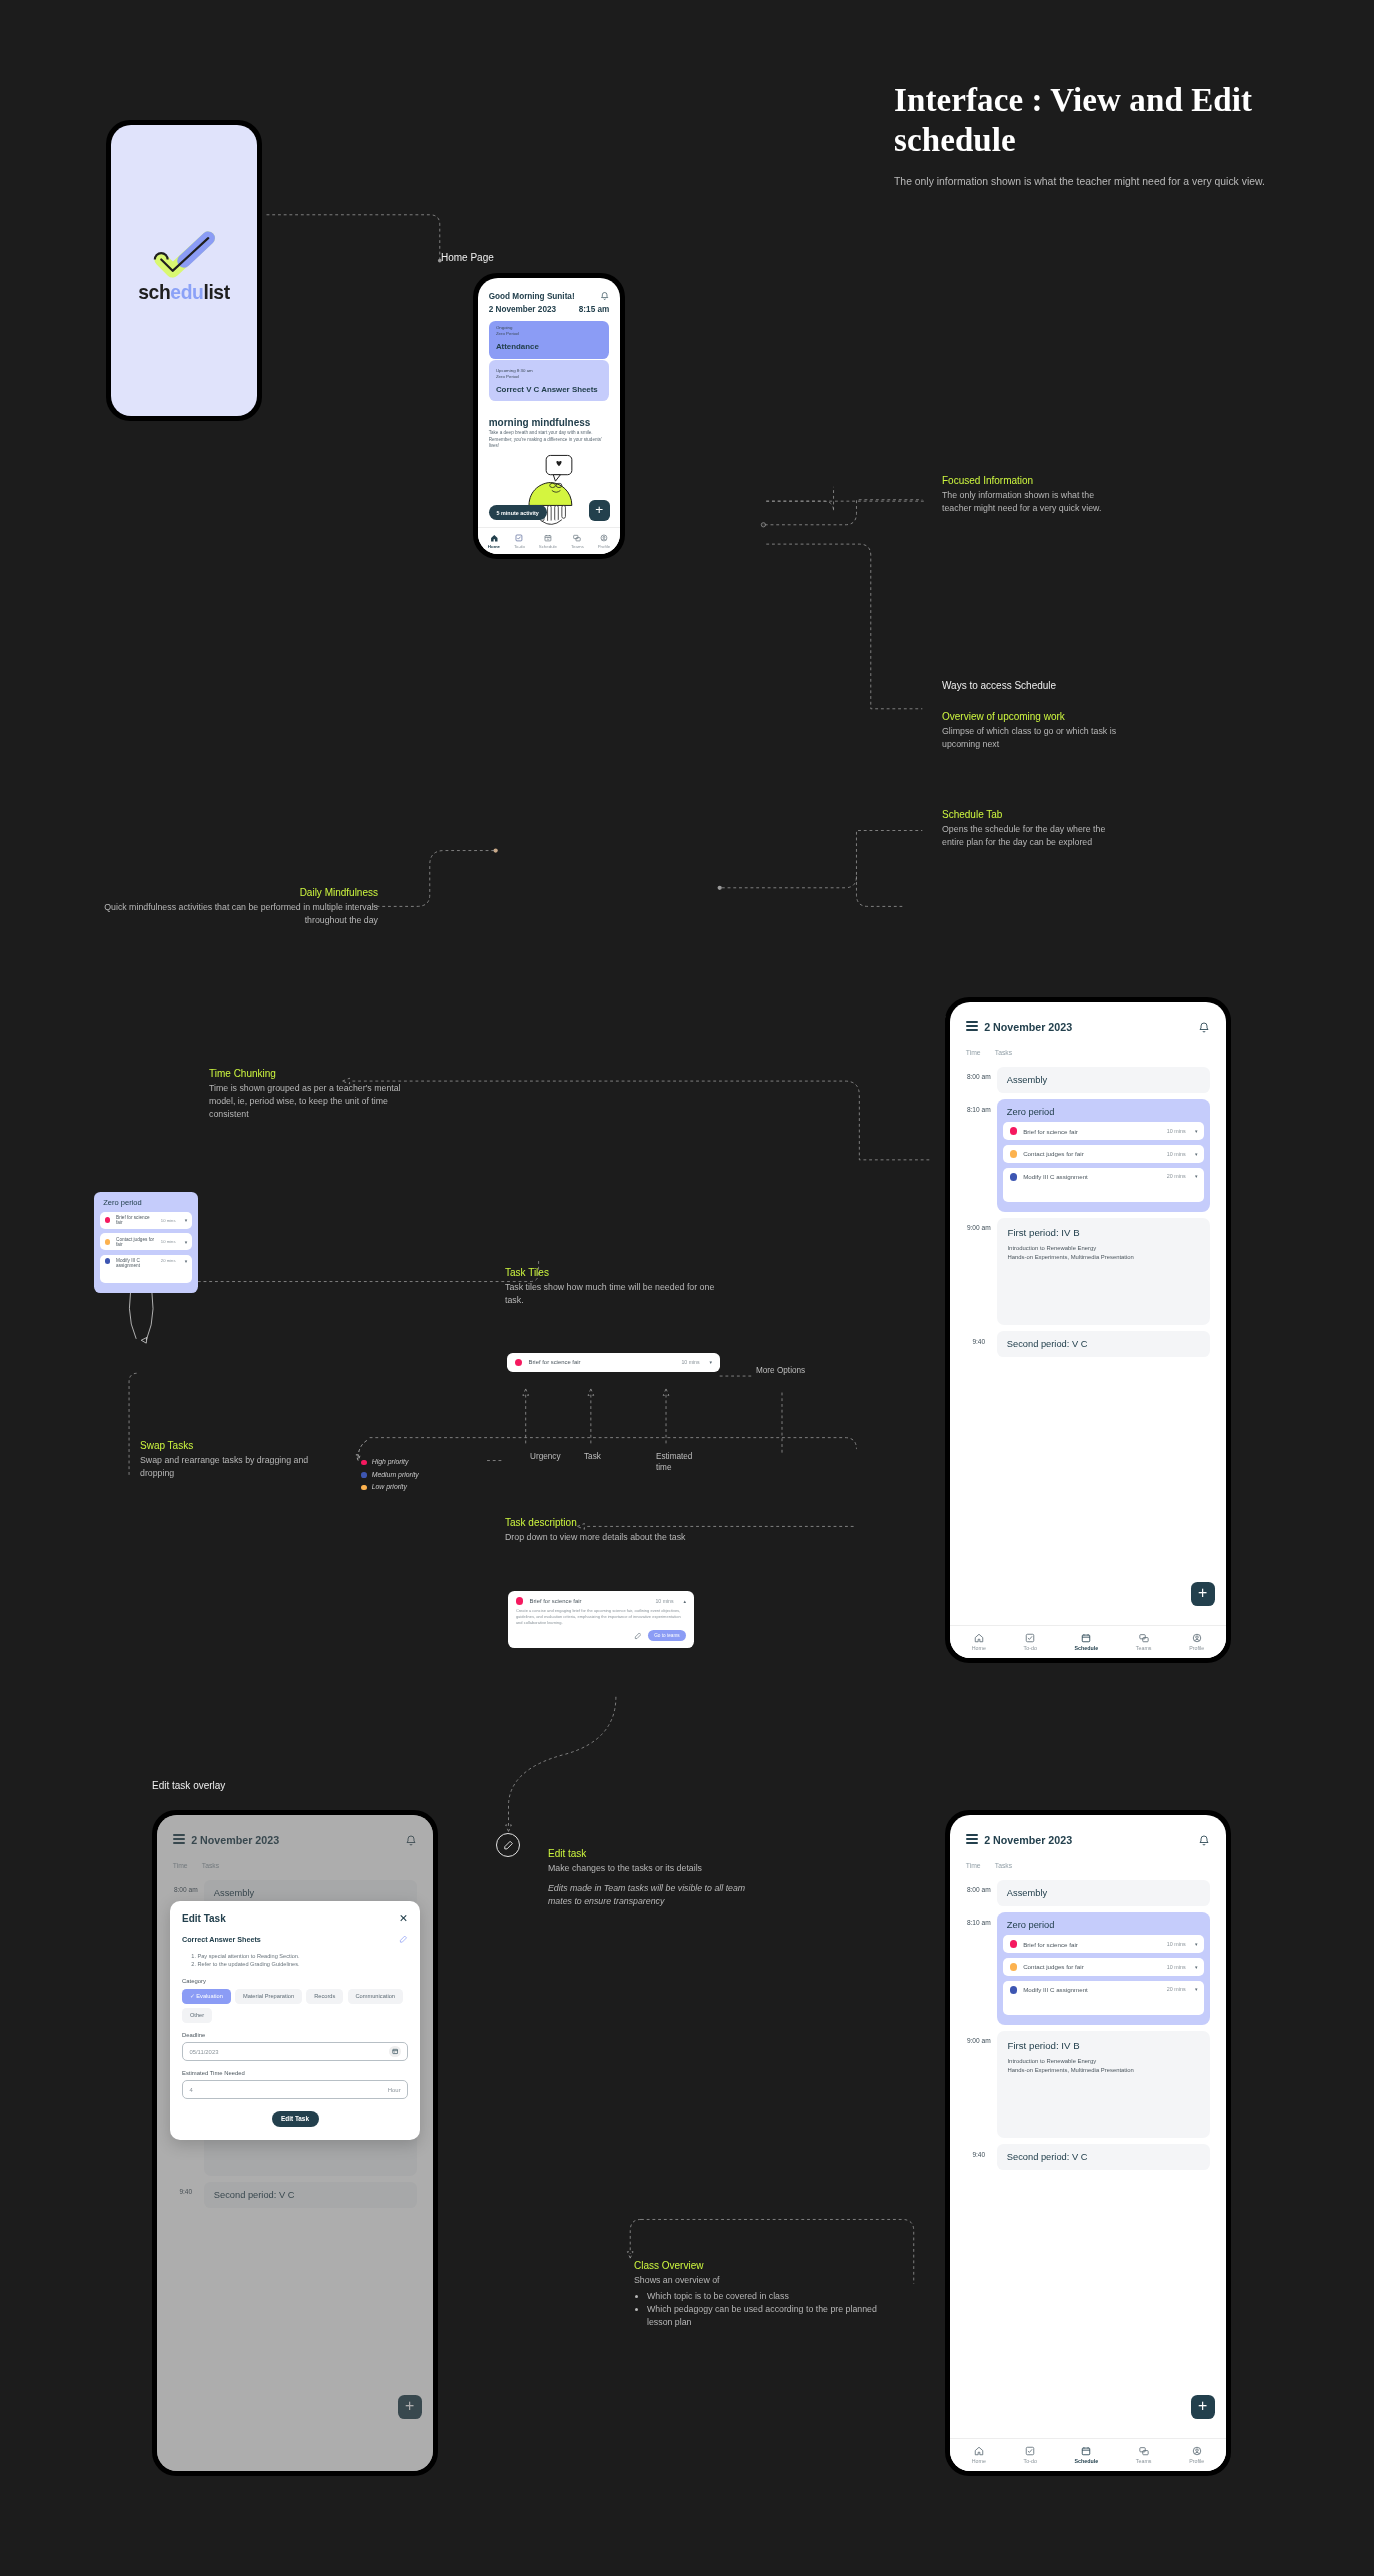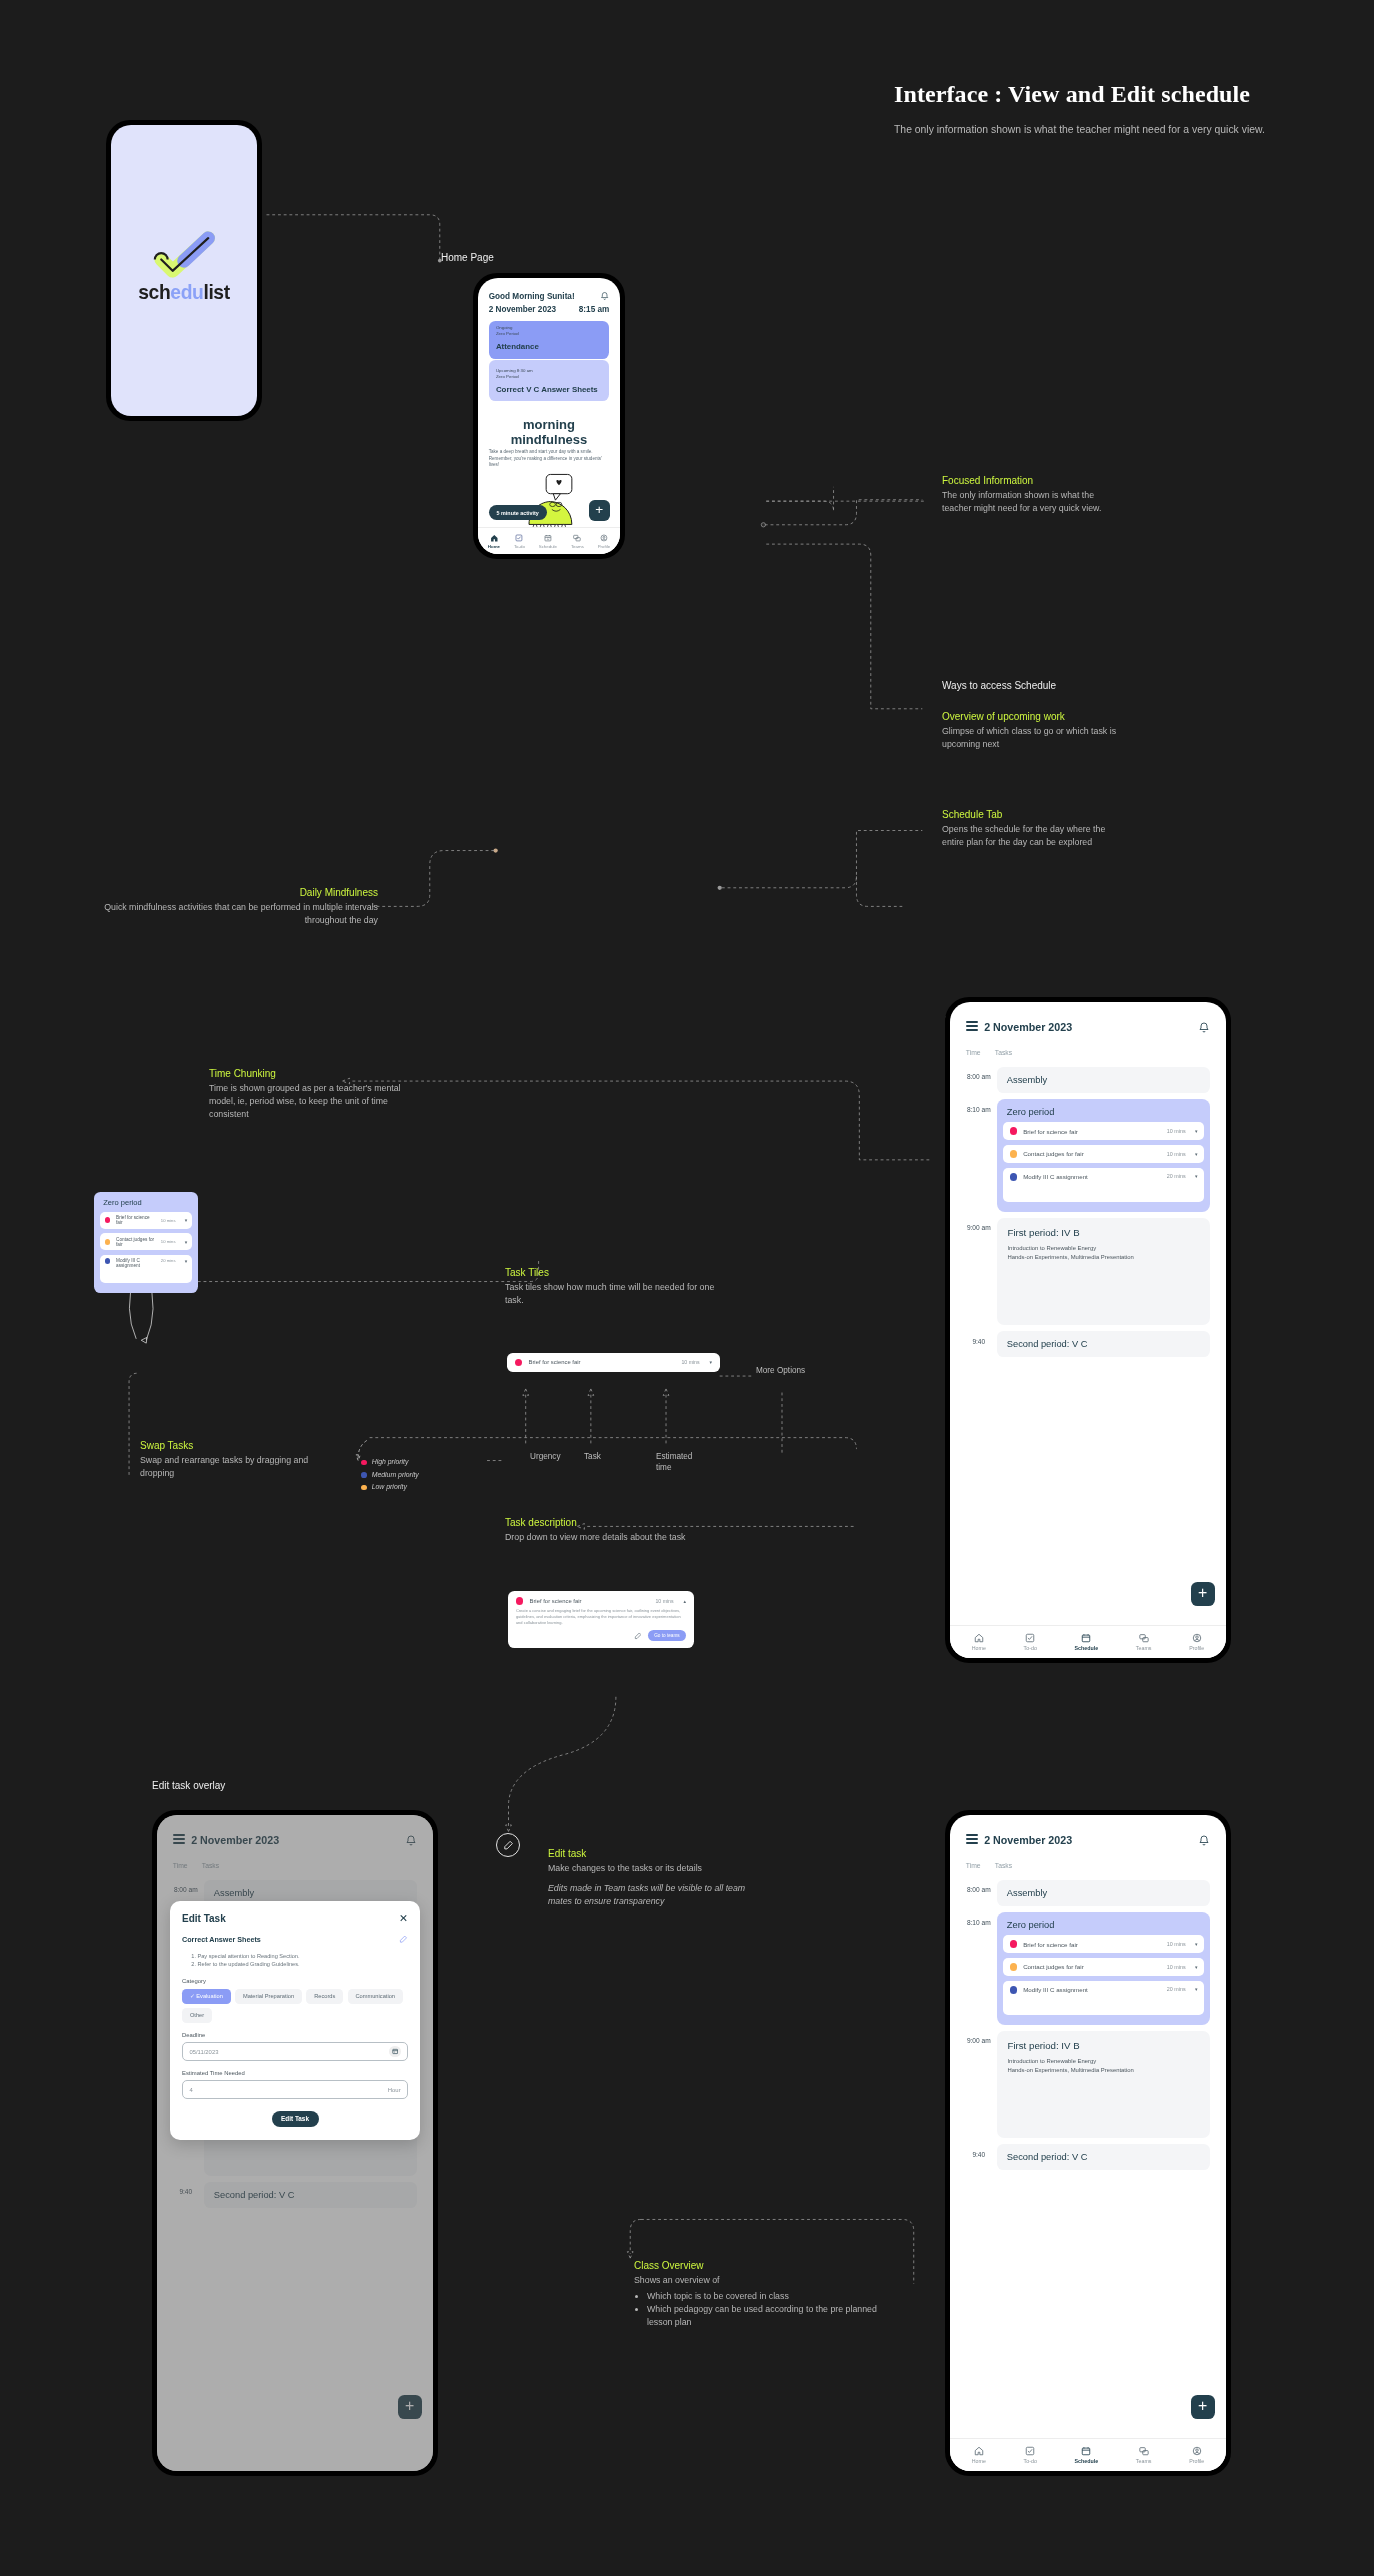--- a/index.html
+++ b/index.html
@@ -9,21 +9,21 @@
     font-family: "Liberation Sans", sans-serif;
     position: relative;
     overflow: hidden;
   }
   .abs { position: absolute; }
 
   
   #title-block { left: 894px; top: 80px; width: 444px; }
   #page-title {
     font-family: "Liberation Serif", serif;
-    font-weight: bold; font-size: 24px; line-height: 1.22;
+    font-weight: bold; font-size: 33px; line-height: 1.22;
     color: #ffffff; letter-spacing: 0.1px;
   }
   #page-subtitle {
     margin-top: 13px; font-size: 10.4px; line-height: 1.5;
     color: #b9b9b9; max-width: 408px;
   }
 
   
   .phone {
     background: #000; border-radius: 24px;
@@ -50,21 +50,21 @@
   .date-row { display:flex; justify-content:space-between; align-items:baseline; margin-top:3.6px; }
   .date-txt { font-size: 8.2px; font-weight: bold; color:#23404d; }
   .time-txt { font-size: 8.2px; font-weight: bold; color:#23404d; }
   .bell { width:9.3px; height:10px; }
   .upnext-wrap { margin-top: 7.9px; border-radius: 6.4px; overflow:hidden; }
   .card-ongoing { background:#8b9cf5; border-radius:6.4px; padding:5.7px 7.2px 8.6px; }
   .card-upcoming { background:#c5ccfb; border-radius:6.4px; padding:5.7px 7.2px 8.6px; margin-top:-3.6px; }
   .mini-label { font-size:4.4px; color:#3c4a57; line-height:1.35; }
   .card-title { font-size:7.9px; font-weight:bold; color:#23404d; margin-top:5px; }
   .mind-card { margin-top:10px; }
-  .mind-title { font-size:13px; font-weight:bold; color:#23404d;text-align:center; }
+  .mind-title { font-size:10px; font-weight:bold; color:#23404d; }
   .mind-desc { font-size:4.6px; color:#5d6b75; line-height:1.45; margin-top:2.1px; }
   .mush-wrap { display:flex; justify-content:center; margin-top:4.3px; }
   .five-min {
     position:absolute; left:10.7px; bottom:34px;
     background:#23404d; color:#fff; font-size:5.4px; font-weight:bold;
     border-radius:8.6px; padding:4.3px 7.9px;
   }
   .fab {
     position:absolute; right:10px; bottom:33px;
     width:21.5px; height:21.5px; border-radius:5.7px; background:#23404d;

